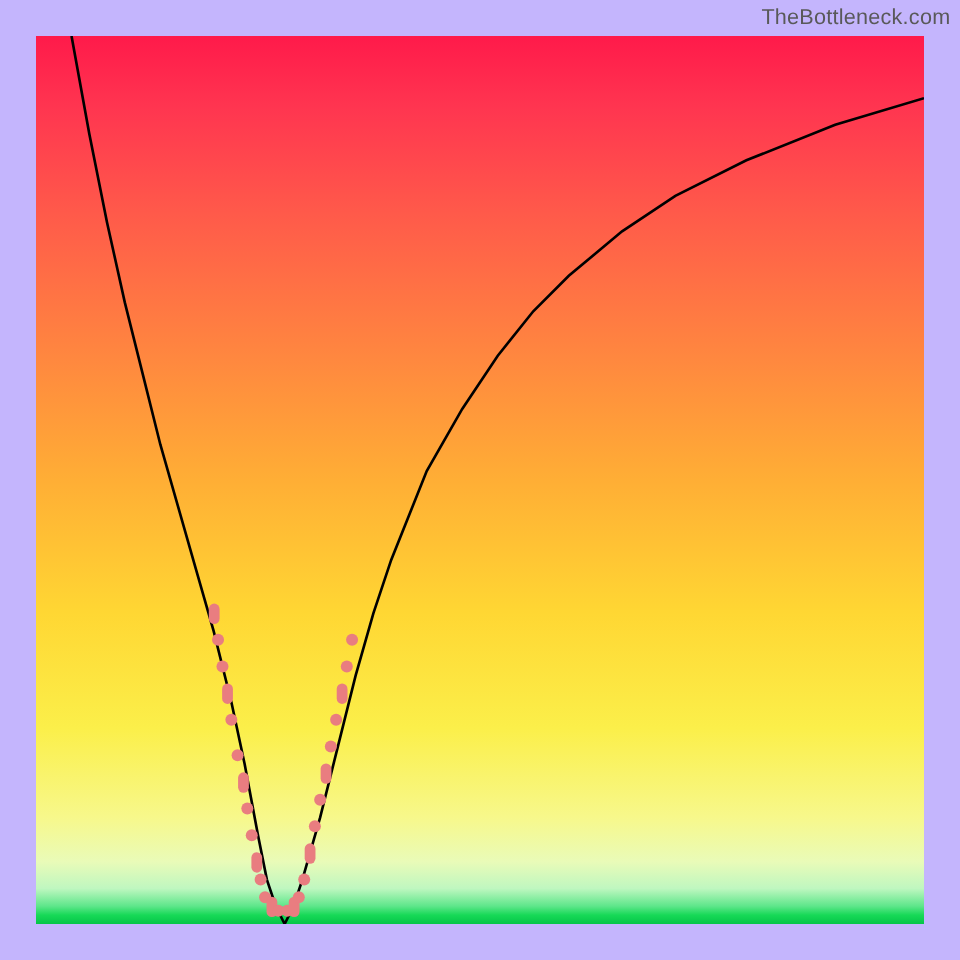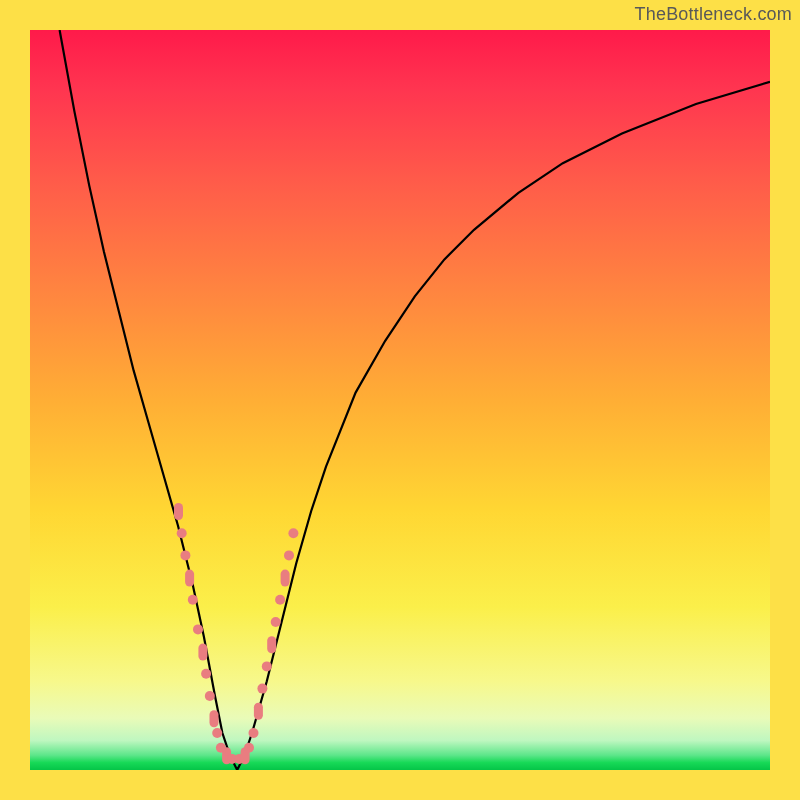--- a/index.html
+++ b/index.html
@@ -8,21 +8,21 @@
     width: 800px;
     height: 800px;
     overflow: hidden;
     background: #000;
     font-family: Arial, Helvetica, sans-serif;
   }
   .frame {
     position: absolute;
     left: 0; top: 0;
     width: 800px; height: 800px;
-    background: #fde047;
+    background: #c4b5fd;
   }
   .plot-area {
     position: absolute;
     left: 30px;
     top: 30px;
     width: 740px;
     height: 740px;
     
     background: linear-gradient(
       to bottom,

